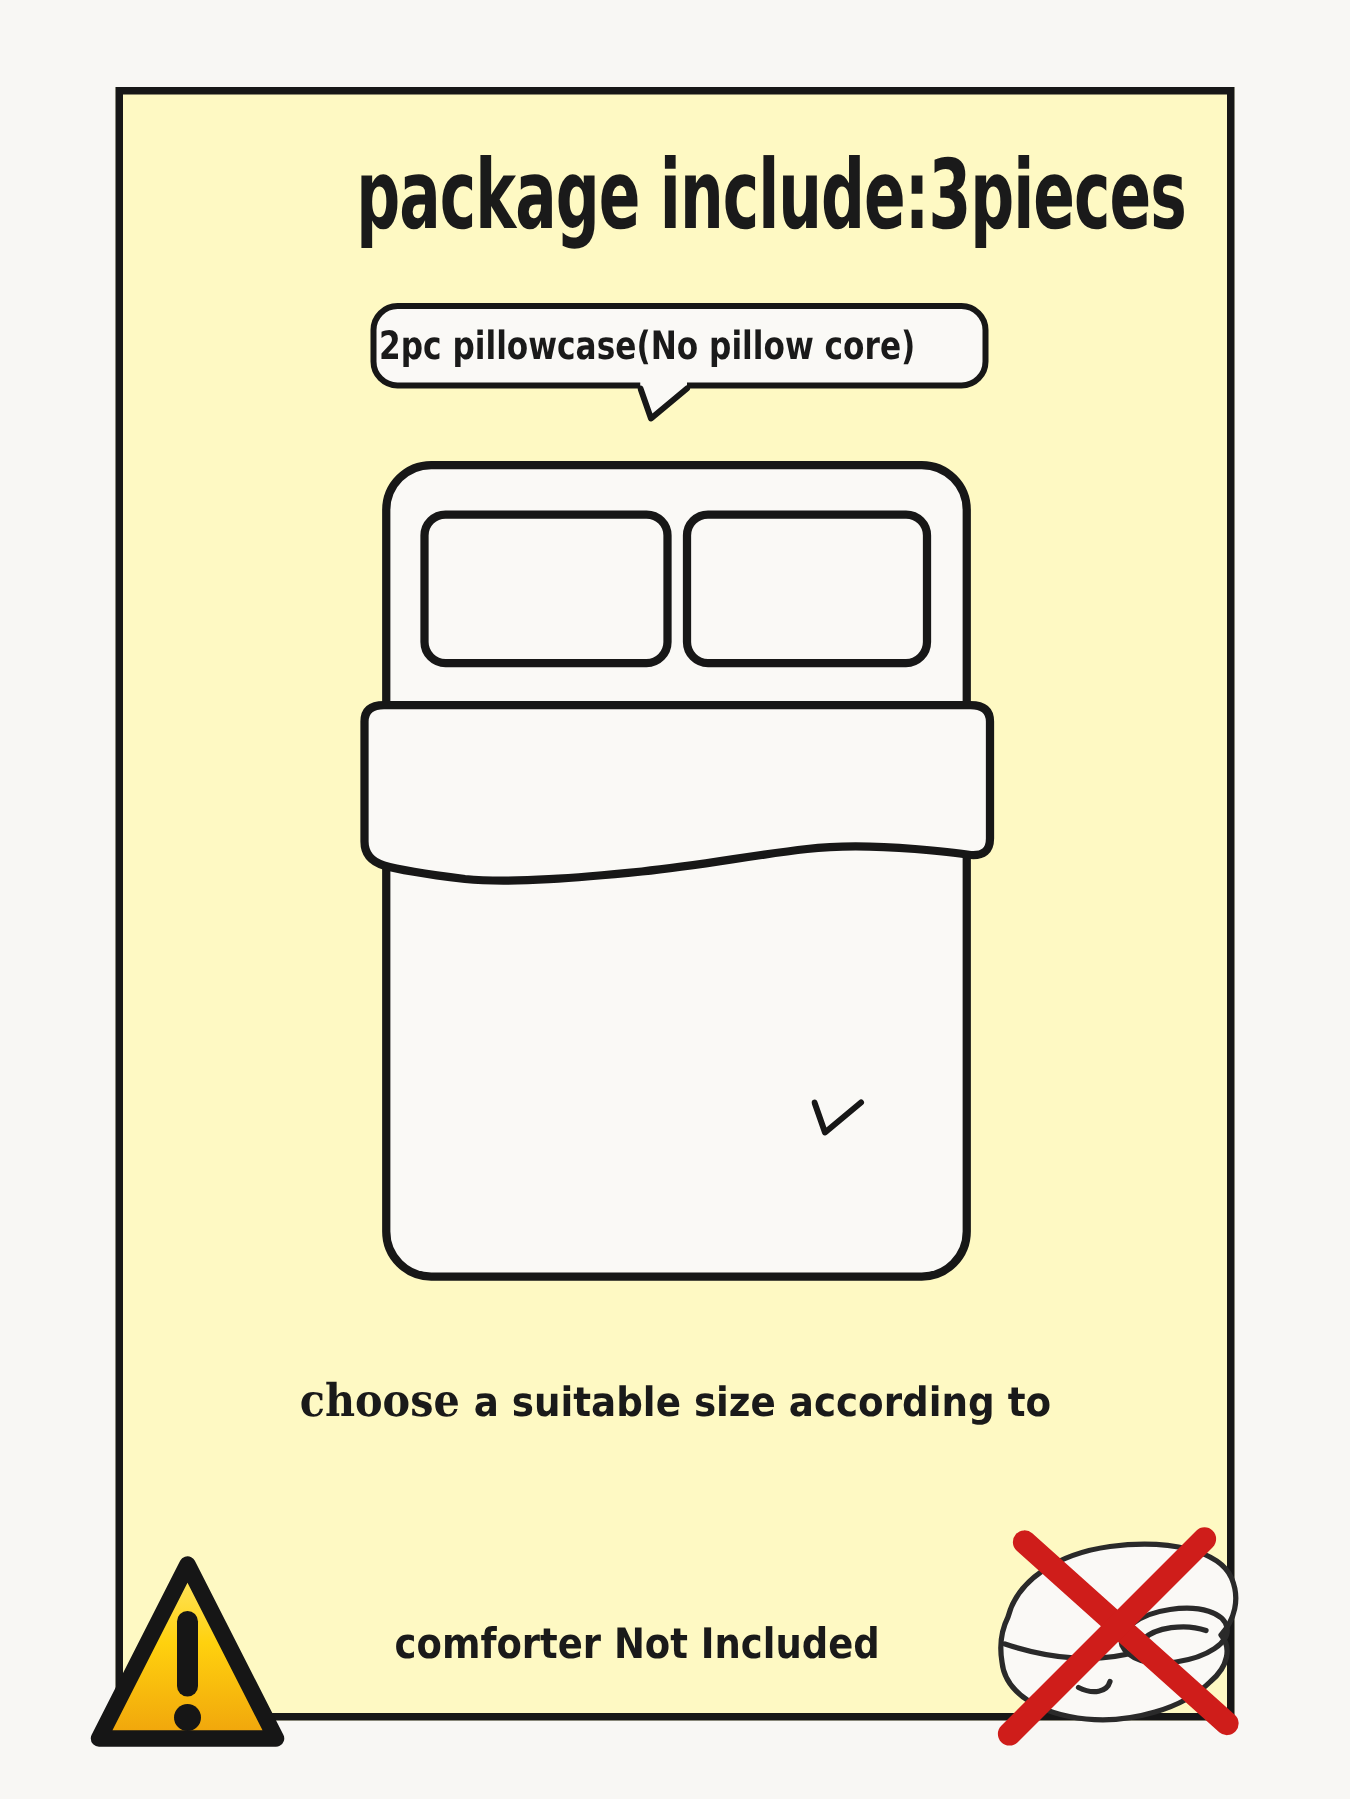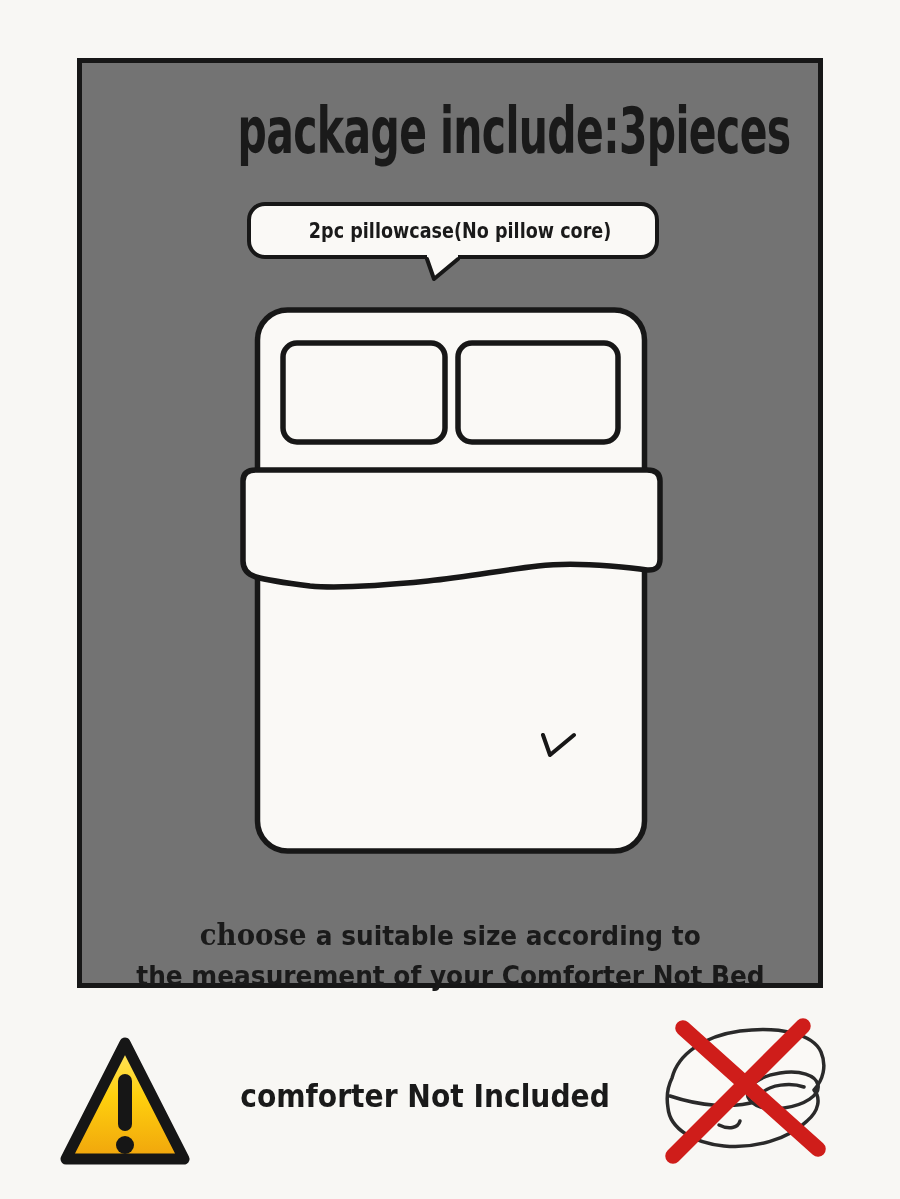--- a/index.html
+++ b/index.html
@@ -8,41 +8,41 @@
     position:relative;
     background:#f8f7f4;
     font-family:"DejaVu Sans","Liberation Sans",sans-serif;
     color:#1a1a1a;
     overflow:hidden;
   }
   .abs { position:absolute; }
 
   
   .panel {
-    left:77px; top:58px; width:746px; height:930px;
+    left:77px; top:58px; width:746px; height:1089px;
     border:5px solid #171717;
-    background:#737373;
+    background:#fef9c3;
   }
 
   .title {
     left:0; top:30px; width:100%;
     text-align:center;
     font-size:64px; font-weight:700;
     line-height:76px; letter-spacing:-1px;
     white-space:nowrap;
   }
   .squeeze { display:inline-block; transform-origin:50% 50%; white-space:nowrap; }
   .title .squeeze { transform:scaleX(0.64); }
 
   
   .bubble {
     border:4px solid #171717;
     background:#faf9f6;
-    display:flex; align-items:center; justify-content:flex-start;
-    font-weight:700; font-size:22px;
+    display:flex; align-items:center; justify-content:flex-end;
+    font-weight:700; font-size:26px;
     white-space:nowrap;
     z-index:3;
     padding-left:20px;
   }
   .bubble .squeeze { transform:scaleX(0.8); }
   .bubble1 { left:165px; top:139px; width:412px; height:57px; border-radius:18px; }
   .bubble2 { left:290px; top:625px; width:403px; height:47px; border-radius:14px; }
   .tail { z-index:4; }
 
   
@@ -56,21 +56,21 @@
     margin-top:24px;
   }
   .size-note .squeeze { transform:scaleX(0.92); }
   .serif-lead { font-family:"DejaVu Serif","Liberation Serif",serif; font-size:30px; }
   .after-lead { margin-left:10px; }
 
   
   .warning-svg { left:58px; top:1028px; }
   .footer-text {
     left:190px; top:1074px; width:470px;
-    text-align:center; font-weight:700; font-size:32px; line-height:44px;
+    text-align:center; font-weight:700; font-size:28px; line-height:44px;
     white-space:nowrap;
   }
   .footer-text .squeeze { transform:scaleX(0.88); }
   .nocomf-svg { left:650px; top:1012px; }
 </style>
 </head>
 <body>
 
 <div class="abs panel">
 
@@ -105,21 +105,20 @@
   </svg>
 
   <svg class="abs tail" style="left:459px; top:665px;" width="36" height="32" viewBox="0 0 36 32">
     <path d="M2,0 L33,0 L33,7 L9,7 Z M2,0 L2,7 L9,27 L33,7 L33,0 Z" fill="#faf9f6" stroke="none"></path>
     <path d="M2,0 L2,7 L9,27 L33,7 L33,0 Z" fill="#faf9f6" stroke="none"></path>
     <path d="M2,7 L9,27 L33,7" fill="none" stroke="#171717" stroke-width="4" stroke-linecap="round" stroke-linejoin="round"></path>
   </svg>
 
   <div class="abs size-note">
     <div><span class="squeeze"><span class="serif-lead">choose</span><span class="after-lead">a suitable size according to</span></span></div>
-    <div><span class="squeeze">the measurement of your Comforter Not Bed</span></div>
   </div>
 
 </div>
 
 <svg class="abs warning-svg" width="134" height="150" viewBox="0 0 134 150">
   <defs>
     <linearGradient id="wg" x1="0" y1="0" x2="0" y2="1">
       <stop offset="0" stop-color="#ffe76a"></stop>
       <stop offset="0.45" stop-color="#ffd10e"></stop>
       <stop offset="1" stop-color="#f0a40c"></stop>

